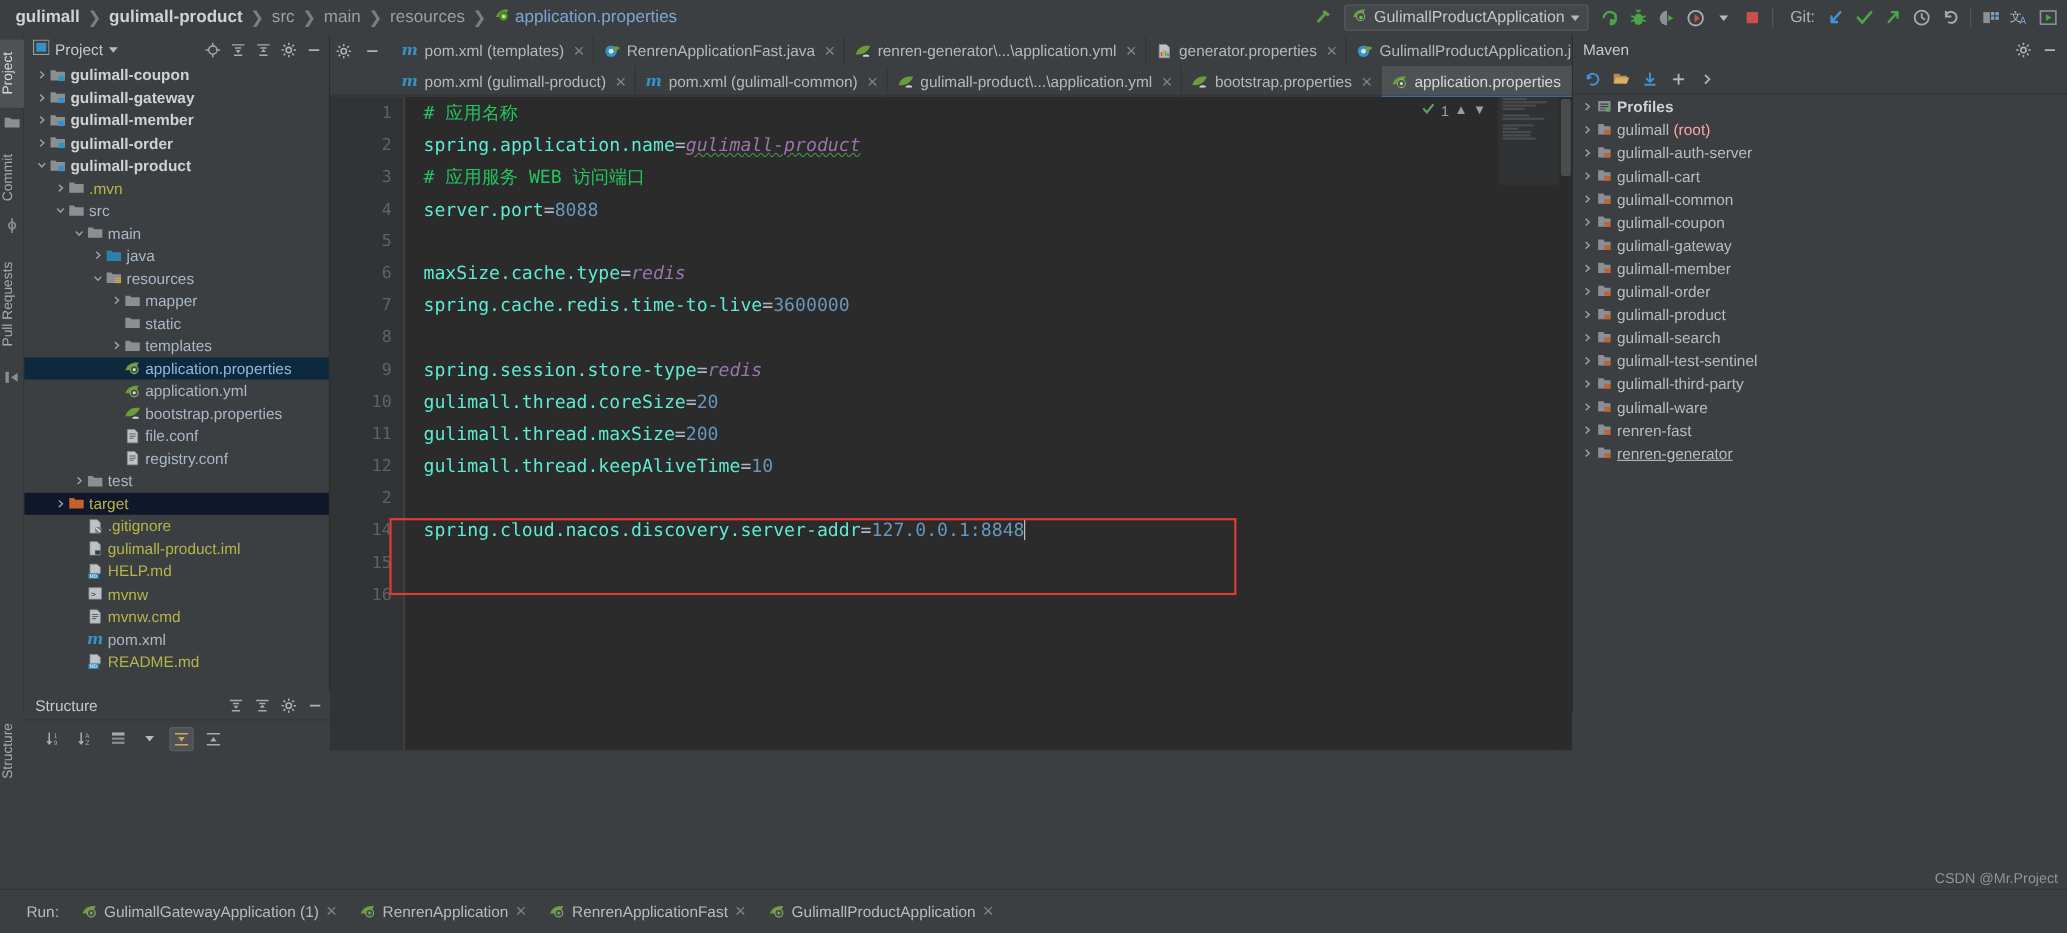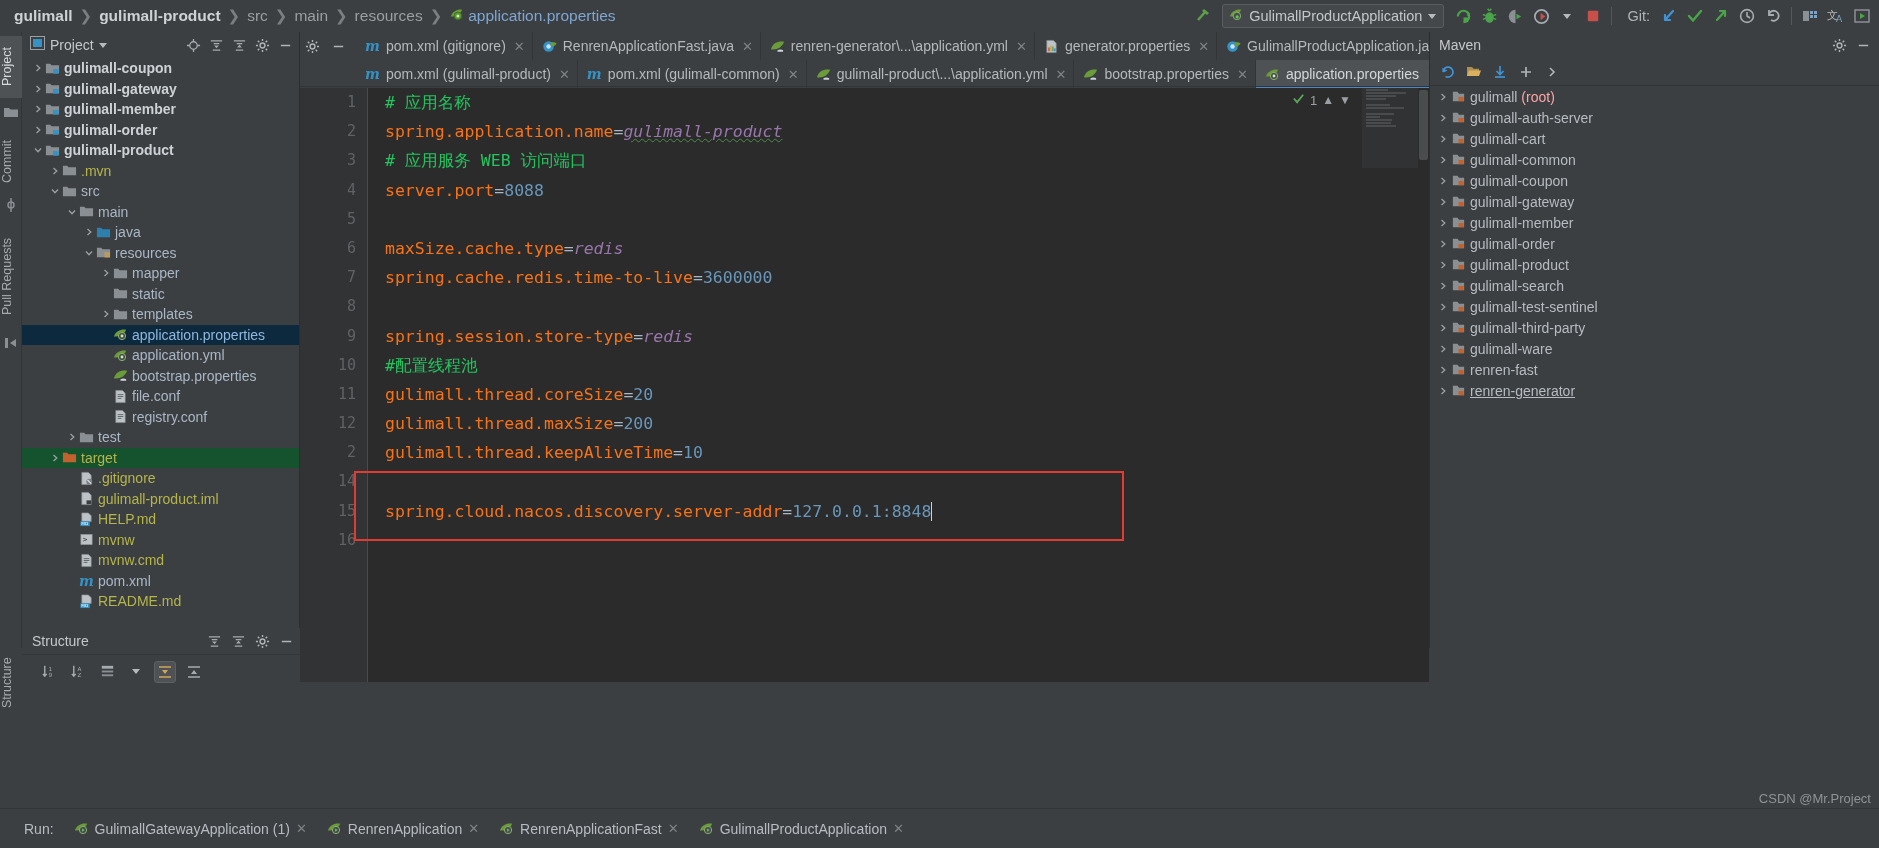--- a/index.html
+++ b/index.html
@@ -74,21 +74,21 @@
   .node {
     height: 20.5px; display: flex; align-items: center; white-space: nowrap;
     font-size: 14px; color: #a9b7c6; position: relative;
   }
   .node .twisty { width: 13px; display: flex; align-items: center; justify-content: center; flex: 0 0 13px; }
   .node .nicon { width: 17px; flex: 0 0 17px; display: flex; align-items: center; justify-content: center; margin-right: 3px; }
   .node .nlabel { font-size: 14px; }
   .node.module .nlabel { font-weight: bold; color: #cdd2d6; }
   .node.sel { background: #0d293e; }
   .node.sel .nlabel { color: #8fb8e0; }
-  .node.hi { background: #14532d; }
+  .node.hi { background: #0f172a; }
   .yellowtxt { color: #b5b54a; }
   .greytxt { color: #a9b7c6; }
 
   
   .tabsarea { position: absolute; left: 300px; top: 32px; width: 1129px; height: 56px; background: #3c3f41; }
   .tabrow { height: 28px; display: flex; align-items: stretch; }
   .tab {
     display: flex; align-items: center; gap: 5px; padding: 0 7px 0 9px;
     font-size: 14px; color: #b5b9bc; white-space: nowrap;
     border-right: 1px solid #323436; position: relative;
@@ -115,21 +115,21 @@
   .gline {
     height: 29.2px; line-height: 29.2px; text-align: right; padding-right: 11px;
     font-family: "DejaVu Sans Mono", monospace; font-size: 15px; color: #606366;
   }
   .codearea { position: absolute; left: 69px; top: 0; right: 0; height: 100%; }
   .cline {
     height: 29.2px; line-height: 29.2px; padding-left: 16px;
     font-family: "DejaVu Sans Mono", monospace; font-size: 16.5px;
     white-space: pre;
   }
-  .k { color: #f97316; }
+  .k { color: #5eead4; }
   .eq { color: #a9b7c6; }
   .num { color: #6897bb; }
   .str { color: #9876aa; font-style: italic; }
   .cm { color: #22c55e; }
   .uline { text-decoration: underline; text-decoration-style: wavy; text-decoration-color: #4a8b4a; text-decoration-thickness: 1px; }
   .caret { display: inline-block; width: 1px; height: 19px; background: #d0d0d0; vertical-align: -4px; }
 
   .redbox {
     position: absolute; left: 54px; top: 383px; width: 770px; height: 70px;
     border: 2px solid #e23b32; pointer-events: none;
@@ -782,21 +782,21 @@
         <svg width="15" height="15" viewBox="0 0 16 16">
             <path d="M3 8 L13 8" stroke="#b0b4b7" stroke-width="1.6"></path>
           </svg>
       </span>
     </div>
     <div class="tabrow" id="tabrow1" style="margin-left:56px;">
         <div class="tab">
           <span style="display:flex;align-items:center;width:16px">
             <span style="font-family:'DejaVu Serif',serif;font-style:italic;font-weight:bold;color:#3592c4;font-size:14px;line-height:1;">m</span>
           </span>
-          <span>pom.xml (gitignore)</span>
+          <span>pom.xml (templates)</span>
           <span class="tclose">✕</span>
         </div>
         <div class="tab">
           <span style="display:flex;align-items:center;width:16px">
             <svg width="15" height="15" viewBox="0 0 16 16">
               <circle cx="7" cy="8" r="5.6" fill="#3592c4"></circle>
               <circle cx="7" cy="8" r="2.4" fill="#cfe0ee"></circle>
               <path d="M9 4 C12 3, 15 4, 15.5 5 C13.5 7.5, 11 8, 9.5 7.5 Z" fill="#6a9c3a"></path>
             </svg>
           </span>
@@ -910,21 +910,20 @@
     <div class="codearea" id="codearea">
         <div class="cline"><span class="cm"># 应用名称</span></div>
         <div class="cline"><span class="k">spring.application.name</span><span class="eq">=</span><span class="str uline">gulimall-product</span></div>
         <div class="cline"><span class="cm"># 应用服务 WEB 访问端口</span></div>
         <div class="cline"><span class="k">server.port</span><span class="eq">=</span><span class="num">8088</span></div>
         <div class="cline">&nbsp;</div>
         <div class="cline"><span class="k">maxSize.cache.type</span><span class="eq">=</span><span class="str">redis</span></div>
         <div class="cline"><span class="k">spring.cache.redis.time-to-live</span><span class="eq">=</span><span class="num">3600000</span></div>
         <div class="cline">&nbsp;</div>
         <div class="cline"><span class="k">spring.session.store-type</span><span class="eq">=</span><span class="str">redis</span></div>
-        <div class="cline"><span class="cm">#配置线程池</span></div>
         <div class="cline"><span class="k">gulimall.thread.coreSize</span><span class="eq">=</span><span class="num">20</span></div>
         <div class="cline"><span class="k">gulimall.thread.maxSize</span><span class="eq">=</span><span class="num">200</span></div>
         <div class="cline"><span class="k">gulimall.thread.keepAliveTime</span><span class="eq">=</span><span class="num">10</span></div>
         <div class="cline">&nbsp;</div>
         <div class="cline"><span class="k">spring.cloud.nacos.discovery.server-addr</span><span class="eq">=</span><span class="num">127.0.0.1:8848</span><span class="caret"></span></div>
         <div class="cline">&nbsp;</div>
       </div>
     <div class="redbox"></div>
 
     <div class="inspect-widget">
@@ -1001,20 +1000,35 @@
             <path d="M8 3 L8 13 M3 8 L13 8" stroke="#b0b4b7" stroke-width="1.7"></path>
           </svg>
       </span>
       <span class="hdr-ic">
         <svg width="16" height="16" viewBox="0 0 16 16">
             <path d="M6 4 L10 8 L6 12" stroke="#b0b4b7" stroke-width="1.6" fill="none"></path>
           </svg>
       </span>
     </div>
     <div id="maven-tree" style="position:absolute;top:54px;left:0;right:0;bottom:0;overflow:hidden;">
+        <div class="mvn-node profiles">
+          <span class="twisty">
+            <svg width="10" height="10" viewBox="0 0 10 10">
+              <path d="M3.5 2 L6.8 5 L3.5 8" stroke="#9aa0a4" stroke-width="1.3" fill="none"></path>
+            </svg>
+          </span>
+          <span class="nicon">
+            <svg width="15" height="15" viewBox="0 0 16 16">
+              <path d="M2 3 L14 3 L14 13 L2 13 Z" fill="#8a8f93"></path>
+              <path d="M4 6 L12 6 M4 8.5 L12 8.5 M4 11 L9 11" stroke="#3b3e40" stroke-width="1.1"></path>
+              <path d="M10 10 L13.5 10 L13.5 13.5 L10 13.5 Z" fill="#5ca55c"></path>
+            </svg>
+          </span>
+          <span class="nlabel">Profiles</span>
+        </div>
         <div class="mvn-node">
           <span class="twisty">
             <svg width="10" height="10" viewBox="0 0 10 10">
               <path d="M3.5 2 L6.8 5 L3.5 8" stroke="#9aa0a4" stroke-width="1.3" fill="none"></path>
             </svg>
           </span>
           <span class="nicon">
             <svg width="15" height="15" viewBox="0 0 16 16">
               <path d="M2 3 L7 3 L8.5 5 L14 5 L14 13 L2 13 Z" fill="#8a8f93"></path>
               <rect x="8" y="8.5" width="5.5" height="4.5" fill="#c4622d"></rect>

